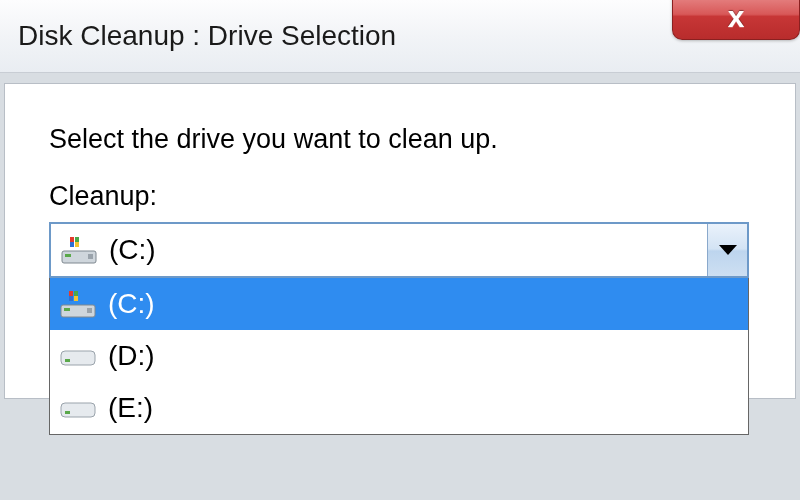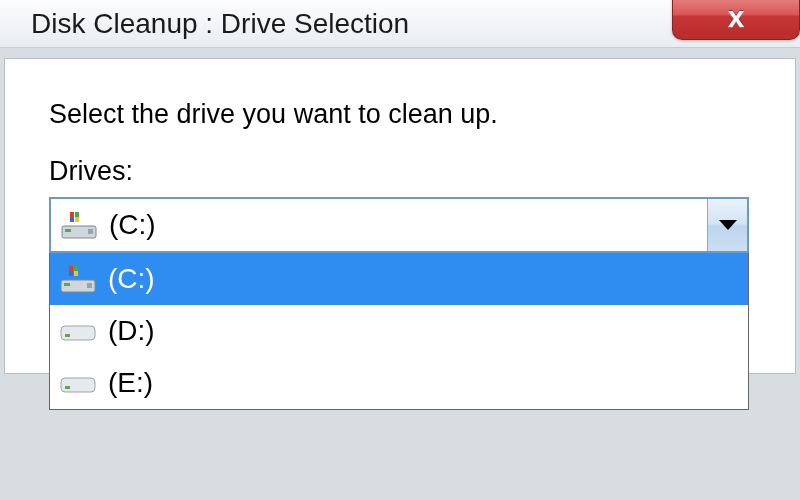--- a/index.html
+++ b/index.html
@@ -5,26 +5,26 @@
     * { margin: 0; padding: 0; box-sizing: border-box; }
     body {
       font-family: "Segoe UI", Tahoma, sans-serif;
       background: #d8dde2;
       width: 800px;
       height: 500px;
       overflow: hidden;
       position: relative;
     }
     .title-bar {
-      height: 48px;
+      height: 73px;
       background: linear-gradient(to bottom, #fdfdfe 0%, #f2f4f7 50%, #e9edf2 100%);
       border-bottom: 1px solid #c8cdd4;
       display: flex;
       align-items: center;
-      padding: 0 31px;
+      padding: 0 18px;
       position: relative;
     }
     .title-text {
       font-size: 28px;
       color: #1a1a1a;
       font-weight: 400;
     }
     .close-button {
       position: absolute;
       right: 0;
@@ -136,21 +136,21 @@
 
 <div class="title-bar">
   <span class="title-text">Disk Cleanup : Drive Selection</span>
   <div class="close-button">
     <span class="close-x">x</span>
   </div>
 </div>
 
 <div class="content">
   <div class="instruction">Select the drive you want to clean up.</div>
-  <div class="drives-label">Drives:</div>
+  <div class="drives-label">Cleanup:</div>
 
   <div class="combo-box">
     <div class="combo-selected">
       <span class="drive-icon">
         <svg width="38" height="30" viewBox="0 0 38 30">
           <rect x="2" y="16" width="34" height="12" rx="2" fill="#cfd6dc" stroke="#7e8890" stroke-width="1"></rect>
           <rect x="5" y="19" width="6" height="3" fill="#5aa84a"></rect>
           <rect x="28" y="19" width="5" height="5" fill="#9aa3ab"></rect>
           <rect x="10" y="2" width="4" height="10" fill="#e23b2e"></rect>
           <rect x="15" y="2" width="4" height="10" fill="#4aa84a"></rect>

